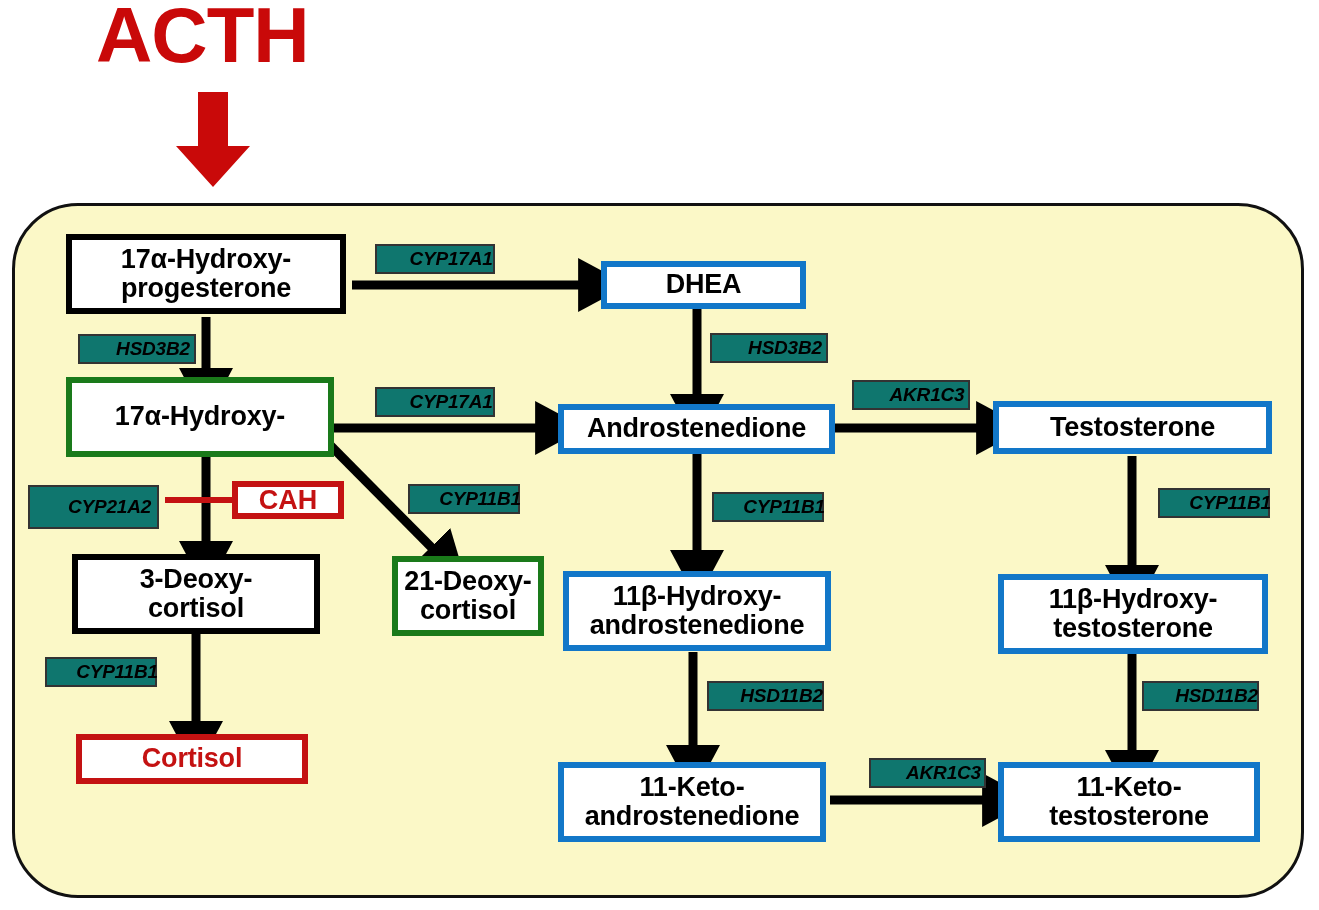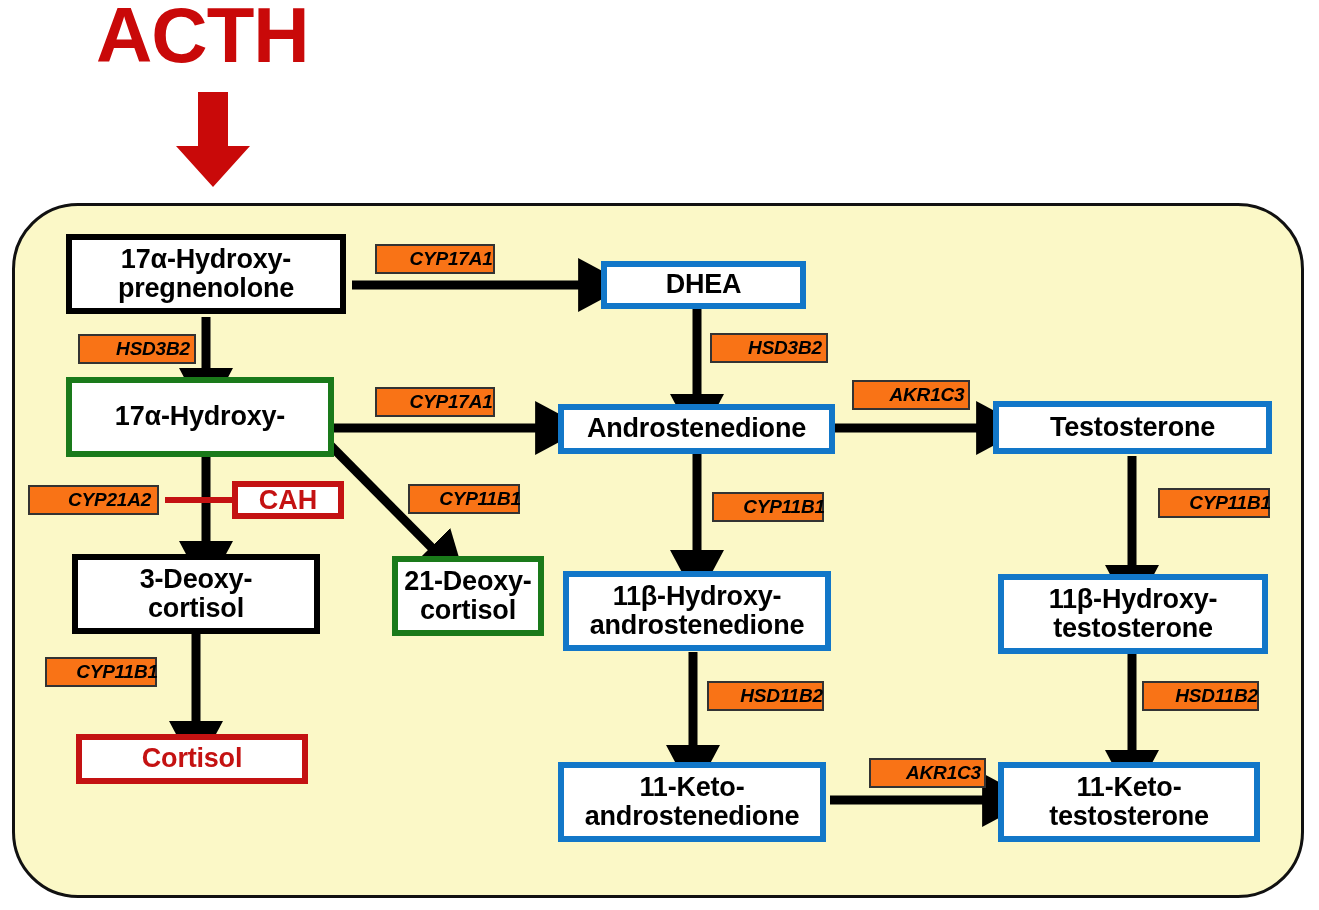--- a/index.html
+++ b/index.html
@@ -68,21 +68,21 @@
   }
   .node.black  { border: 6px solid #000000; }
   .node.green  { border: 6px solid #1a7a1a; }
   .node.blue   { border: 6px solid #1277c8; }
   .node.red    { border: 6px solid #c41212; color: #c41212; }
 
   
   .enz {
     position: absolute;
     box-sizing: border-box;
-    background: #f97316;
+    background: #0f766e;
     border: 2px solid #333333;
     font-style: italic;
     font-weight: bold;
     font-size: 19px;
     color: #000000;
     display: flex;
     align-items: center;
     justify-content: center;
     letter-spacing: -0.2px;
     white-space: nowrap;
@@ -165,21 +165,21 @@
     <line x1="693" y1="652" x2="693" y2="755" stroke="#000" stroke-width="9" marker-end="url(#ah)"></line>
 
     <line x1="1132" y1="652" x2="1132" y2="760" stroke="#000" stroke-width="9" marker-end="url(#ah)"></line>
 
     <line x1="830" y1="800" x2="992" y2="800" stroke="#000" stroke-width="9" marker-end="url(#ah)"></line>
   </svg>
 
   <div class="node black" style="left:66px; top:234px; width:280px; height:80px;">
     <span>
       <span>17α-Hydroxy-</span><br>
-      <span>pregnenolone</span>
+      <span>progesterone</span>
     </span>
   </div>
 
   <div class="node green" style="left:66px; top:377px; width:268px; height:80px;">
     <span>
       <span>17α-Hydroxy-</span><br>
     </span>
   </div>
 
   <div class="node black" style="left:72px; top:554px; width:248px; height:80px;">
@@ -243,21 +243,21 @@
   <div class="enz" style="left:375px; top:244px; width:120px; height:30px;">CYP17A1</div>
 
   <div class="enz" style="left:78px; top:334px; width:118px; height:30px;">HSD3B2</div>
 
   <div class="enz" style="left:710px; top:333px; width:118px; height:30px;">HSD3B2</div>
 
   <div class="enz" style="left:375px; top:387px; width:120px; height:30px;">CYP17A1</div>
 
   <div class="enz" style="left:852px; top:380px; width:118px; height:30px;">AKR1C3</div>
 
-  <div class="enz" style="left:28px; top:485px; width:131px; height:30px;">CYP21A2</div>
+  <div class="enz" style="left:28px; top:485px; width:131px; height:44px;">CYP21A2</div>
 
   <div class="enz" style="left:408px; top:484px; width:112px; height:30px;">CYP11B1</div>
 
   <div class="enz" style="left:712px; top:492px; width:112px; height:30px;">CYP11B1</div>
 
   <div class="enz" style="left:1158px; top:488px; width:112px; height:30px;">CYP11B1</div>
 
   <div class="enz" style="left:45px; top:657px; width:112px; height:30px;">CYP11B1</div>
 
   <div class="enz" style="left:707px; top:681px; width:117px; height:30px;">HSD11B2</div>

